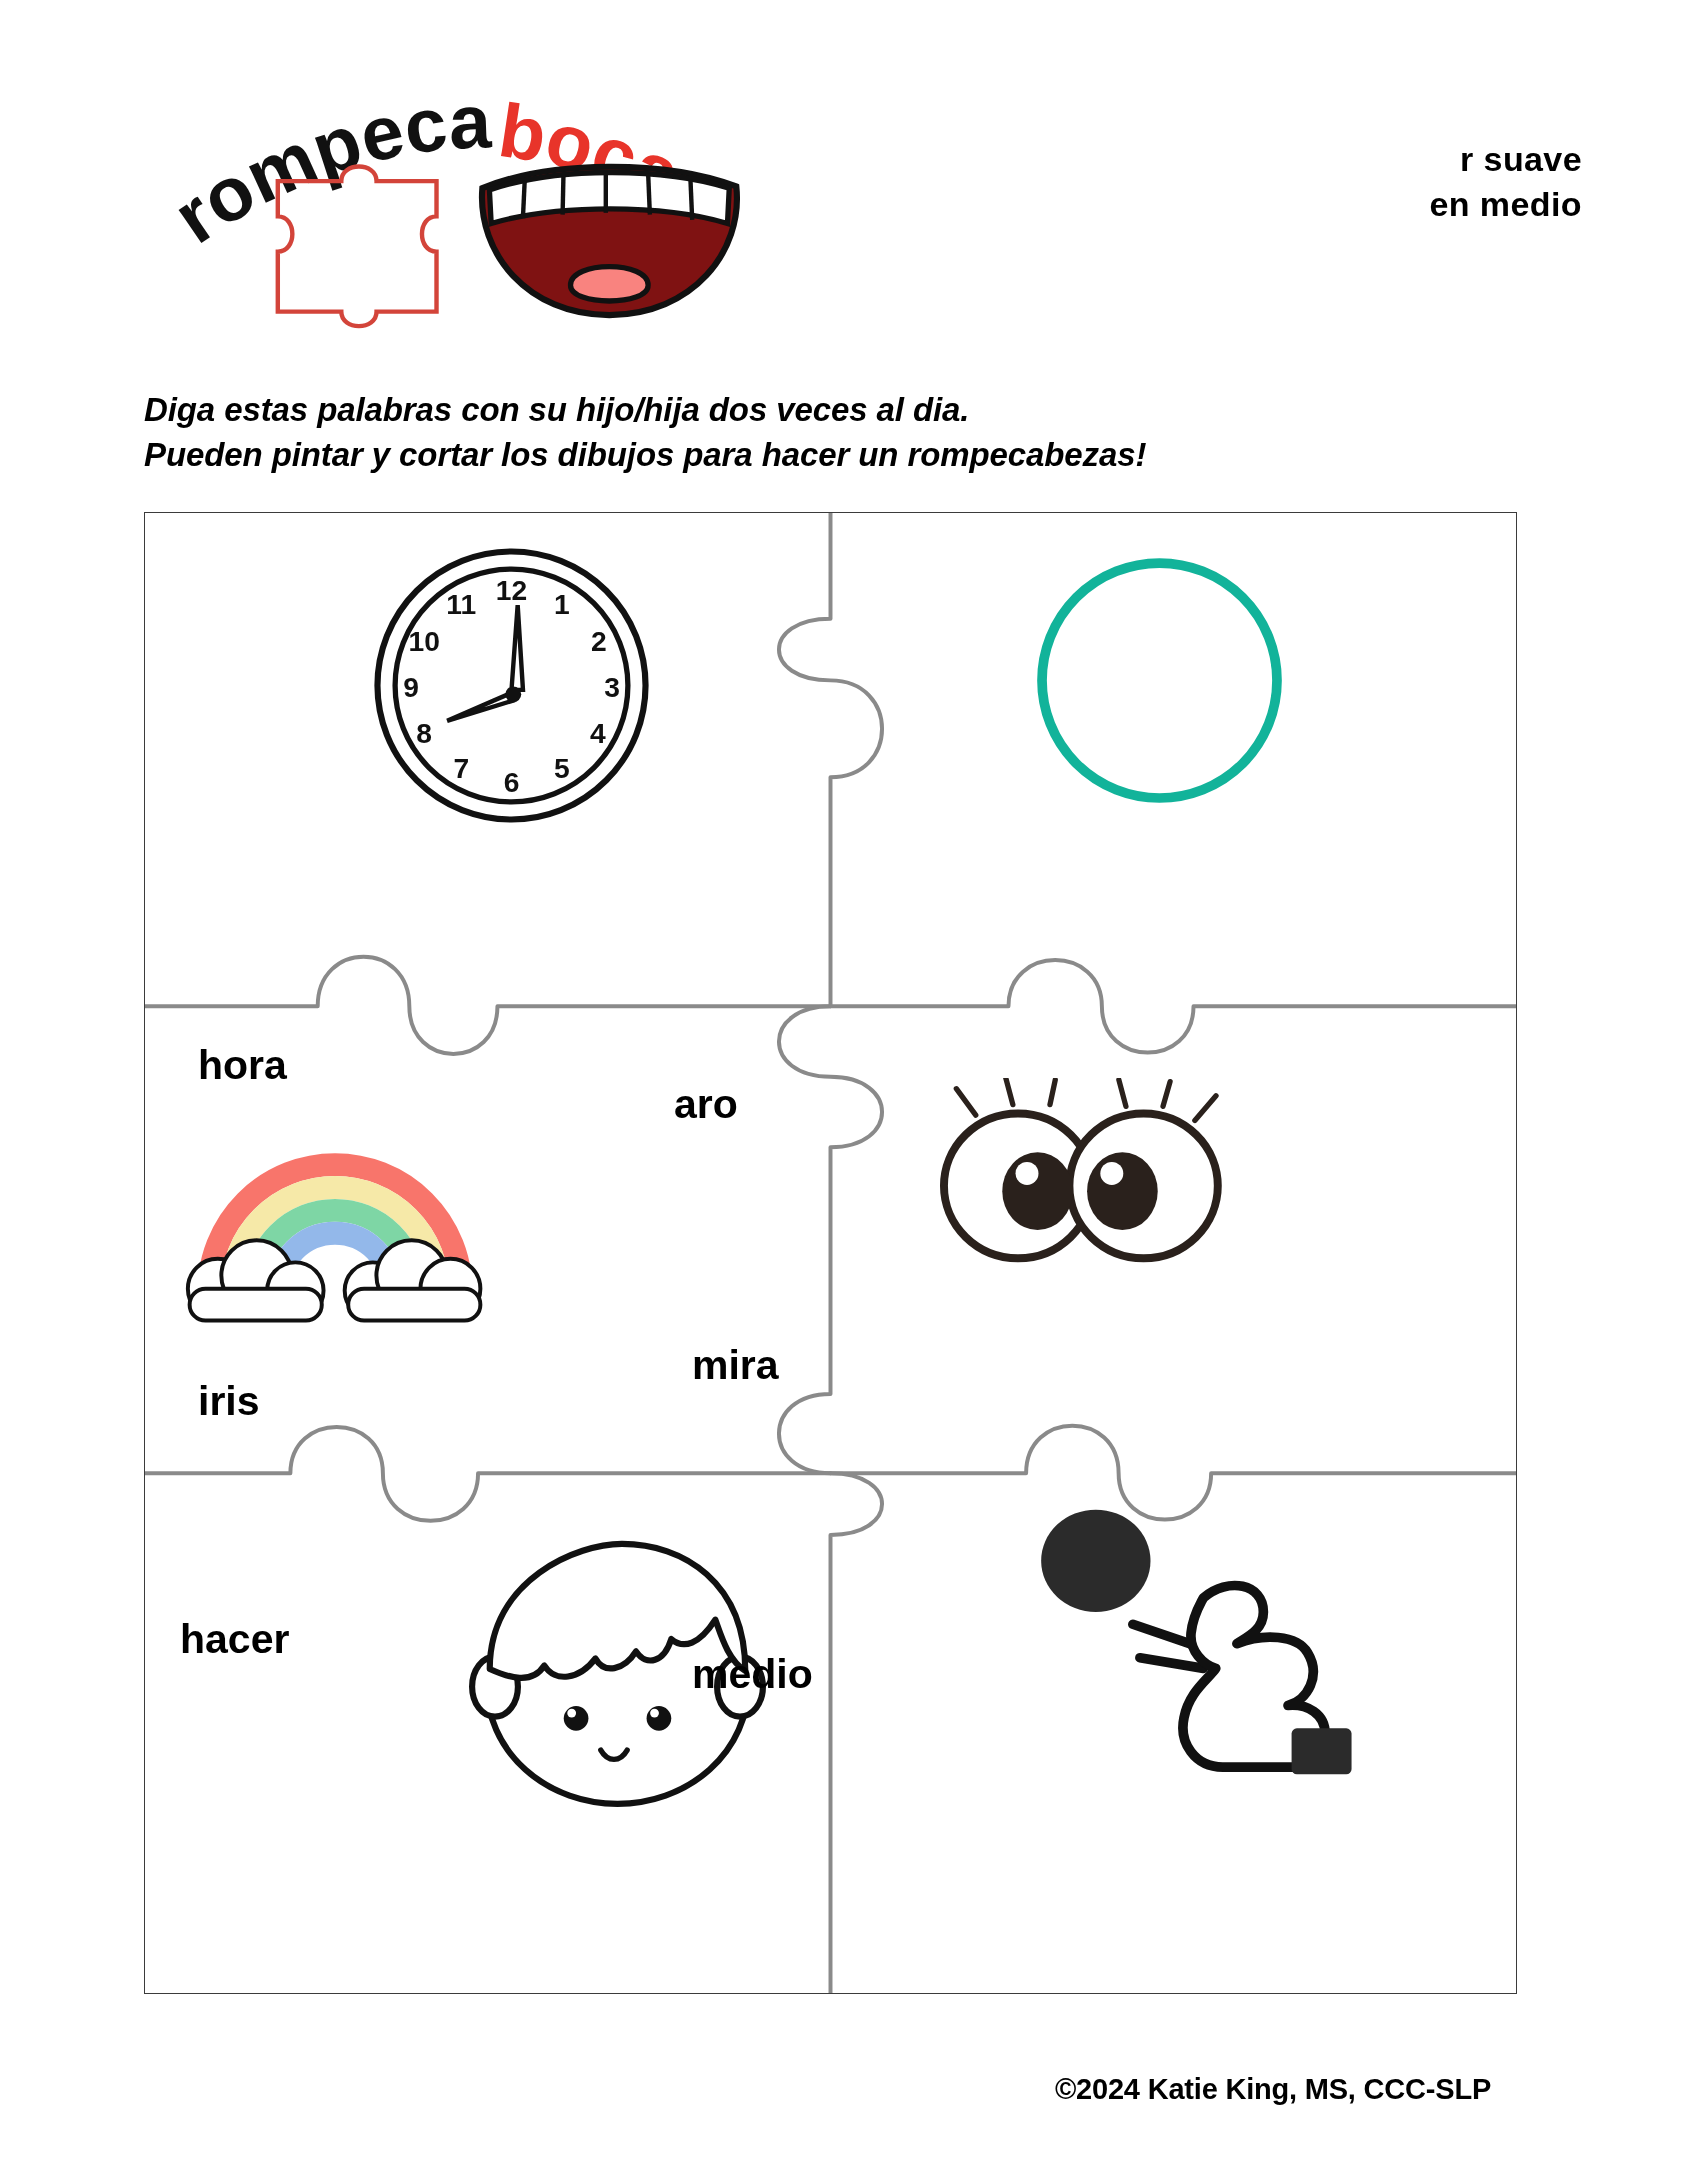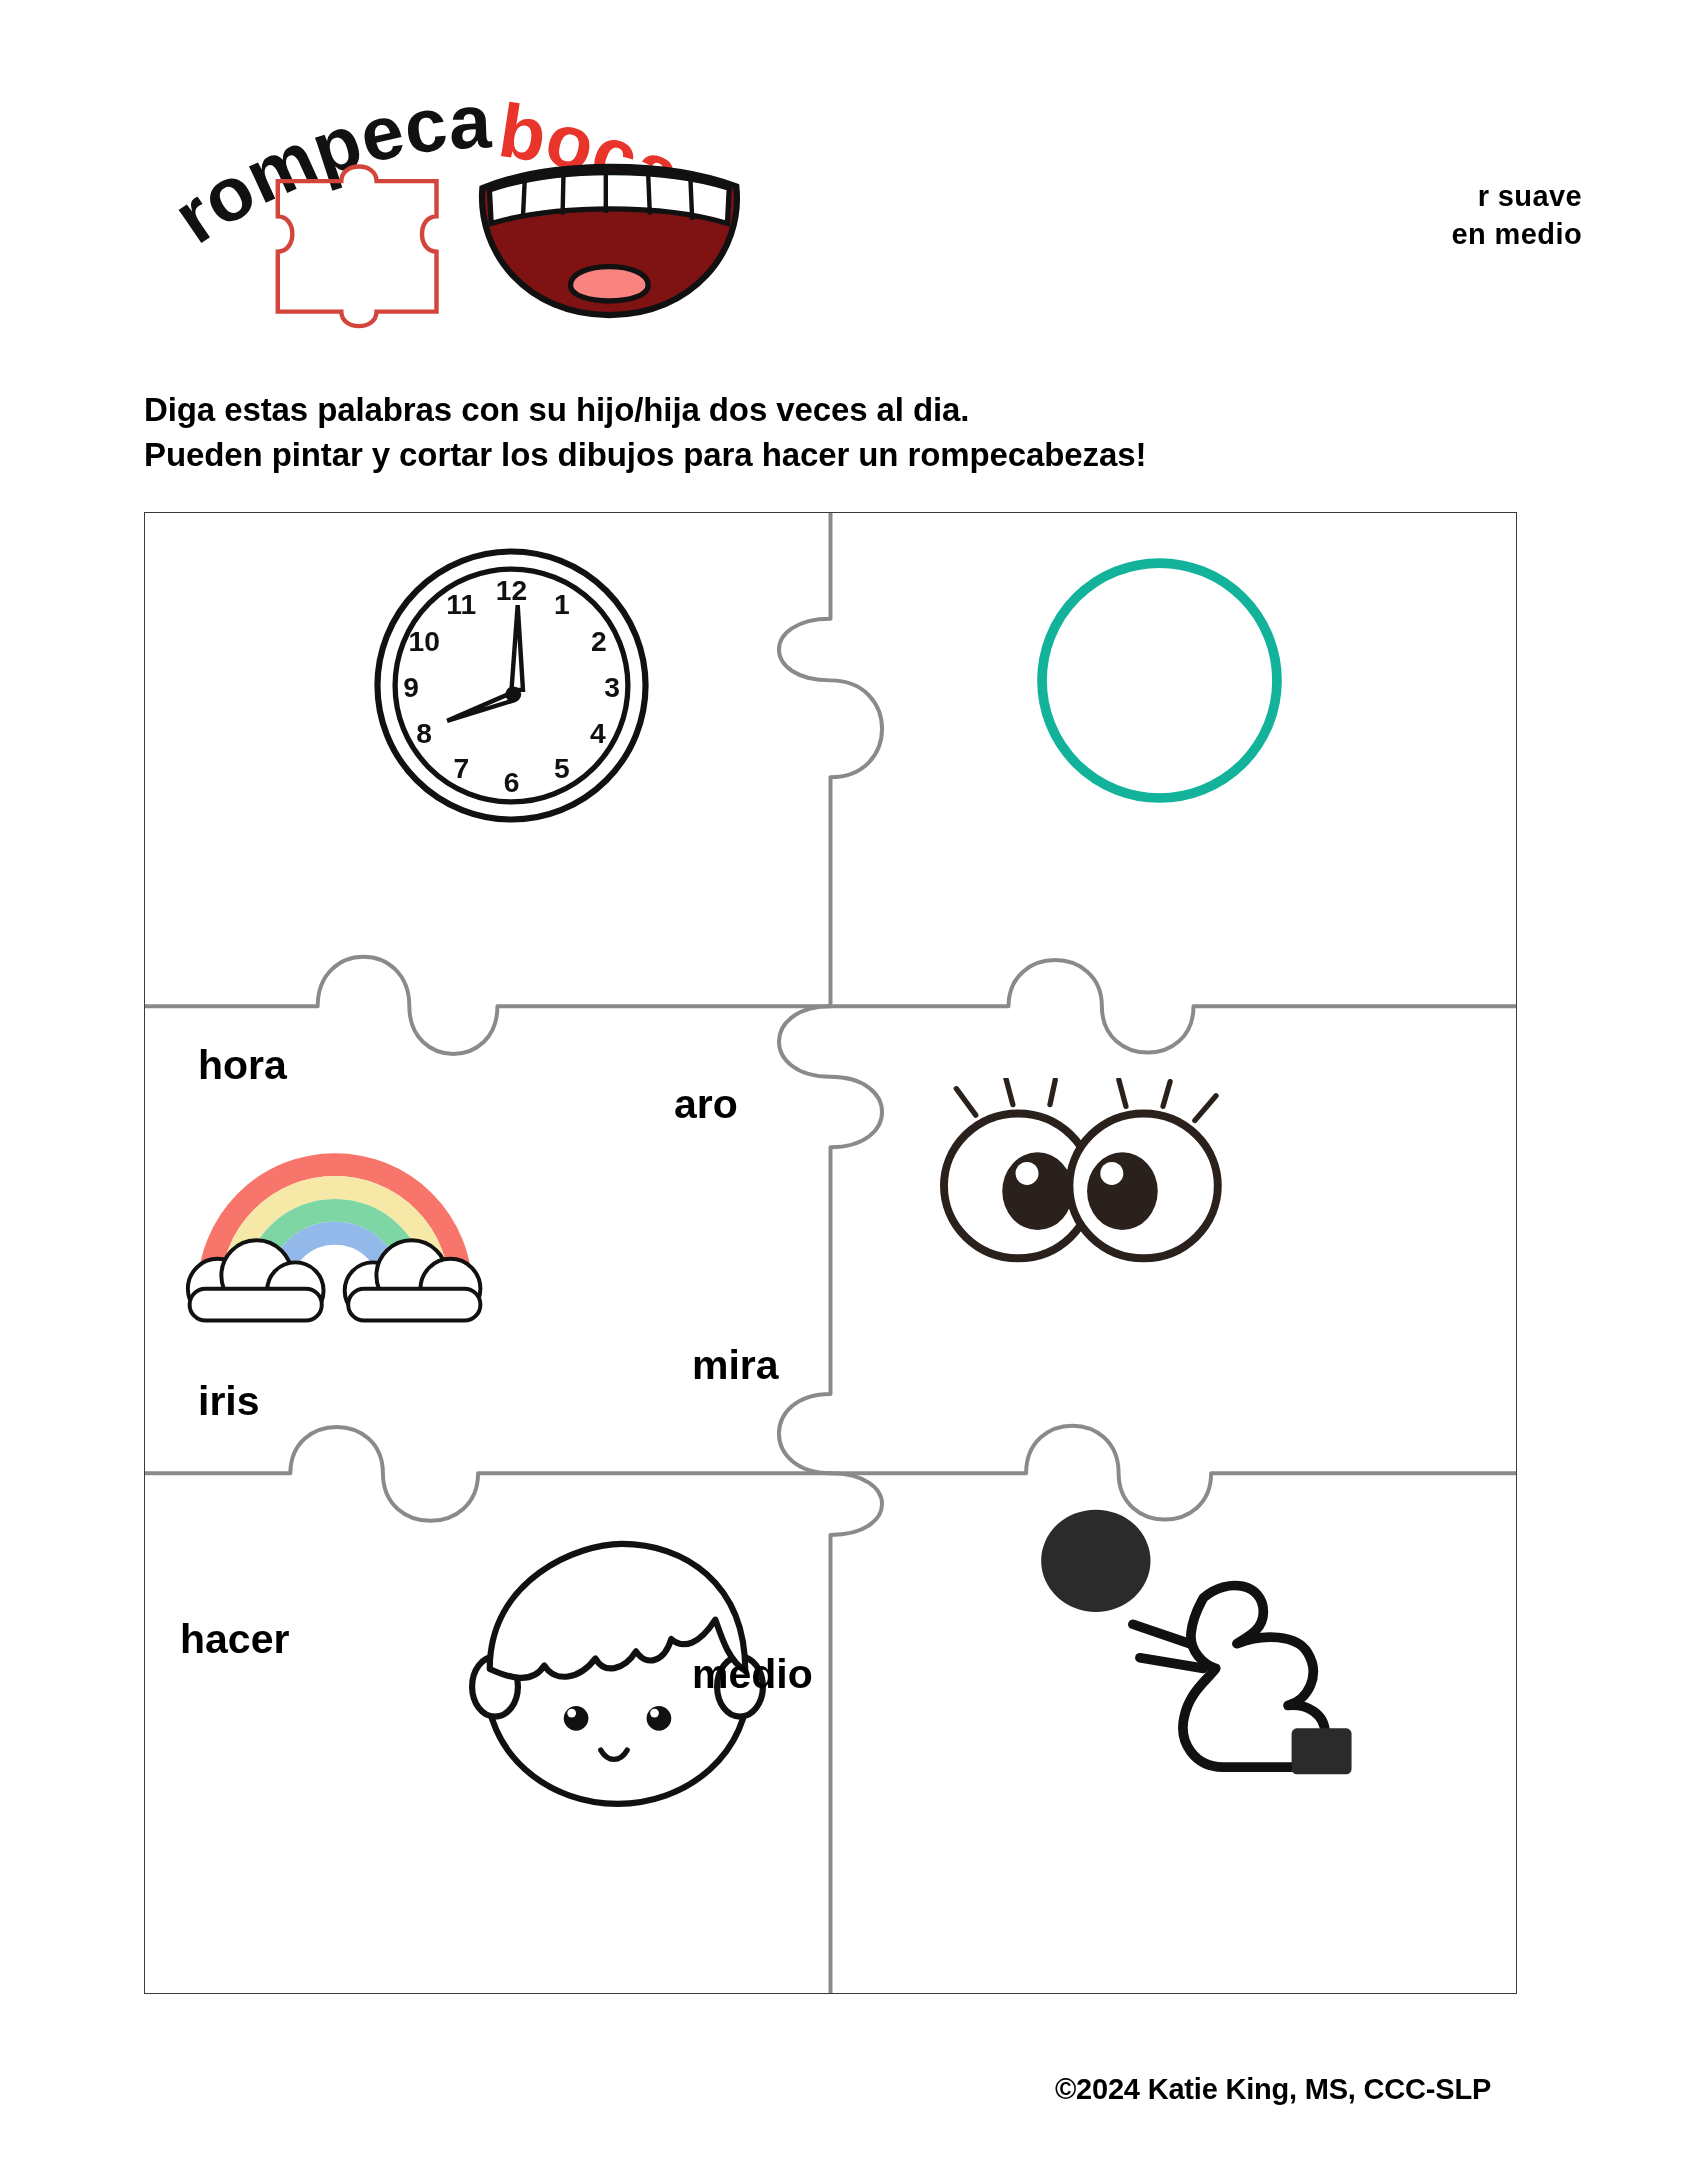--- a/index.html
+++ b/index.html
@@ -33,38 +33,37 @@
     height: 300px;
   }
   #logo svg { display: block; }
 
   #level-label {
     position: absolute;
     right: 106px;
     top: 137px;
     width: 547px;
     text-align: right;
-    font-size: 29px;
+    font-size: 34px;
     font-weight: bold;
     line-height: 1.32;
     letter-spacing: 0.4px;
-    margin-top: 40px;
   }
 
   #instructions {
     position: absolute;
     left: 144px;
     top: 388px;
     width: 1429px;
     font-size: 33px;
     font-weight: bold;
     line-height: 1.35;
     letter-spacing: -0.1px;
   }
-  #instructions div { white-space: nowrap; }
+  #instructions div { white-space: nowrap; font-style: italic; }
 
   
   #board {
     position: absolute;
     left: 144px;
     top: 512px;
     width: 1373px;
     height: 1482px;
     border: 1.8px solid #3b3b3b;
     box-sizing: border-box;

